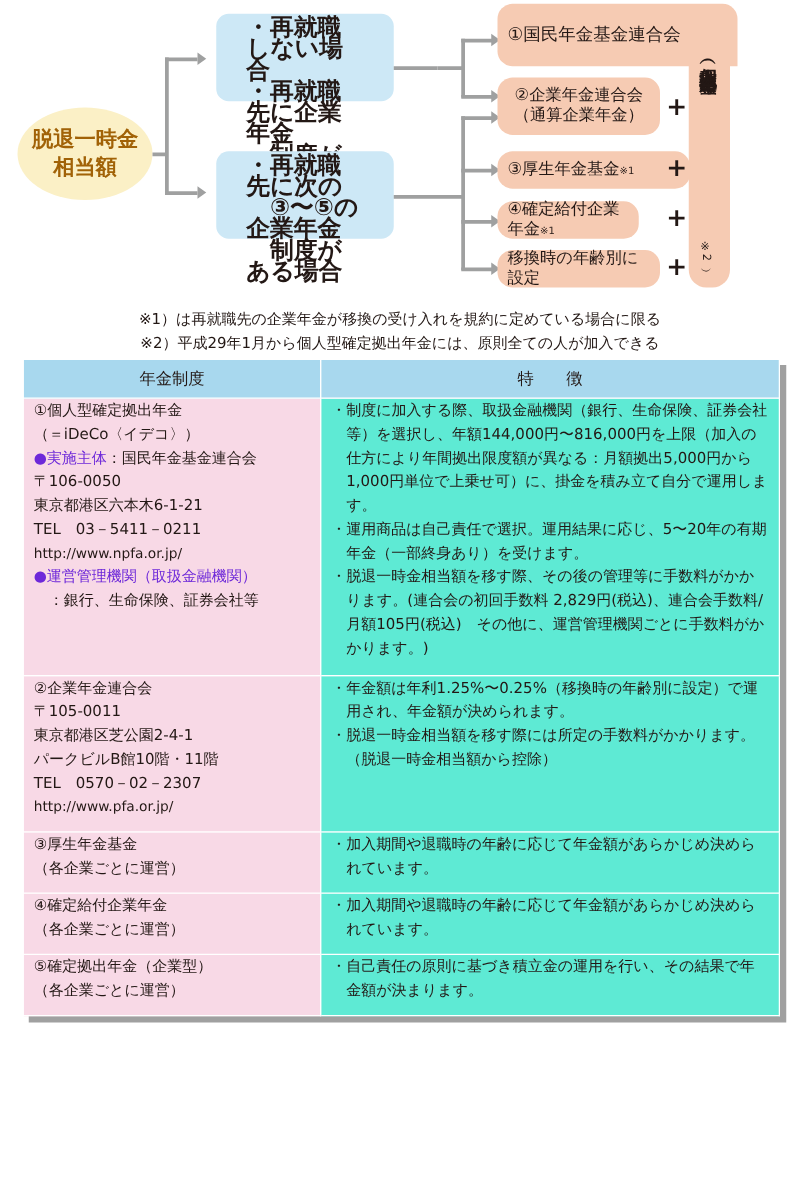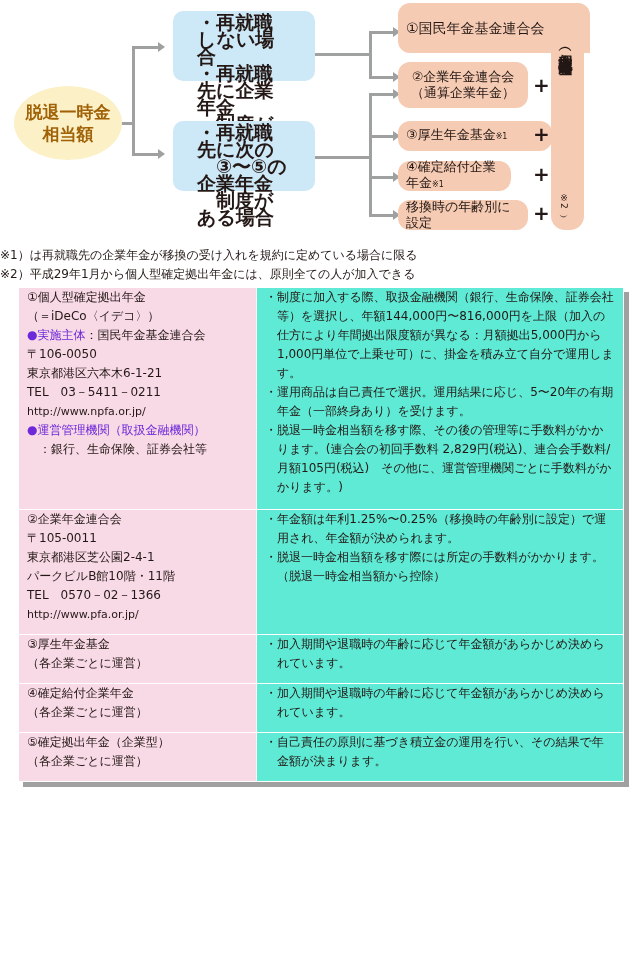--- a/index.html
+++ b/index.html
@@ -5,21 +5,21 @@
   * { box-sizing: border-box; margin: 0; padding: 0; }
   body { width: 640px; height: 960px; background: #ffffff; font-family: "DejaVu Sans", sans-serif; color: #231815; position: relative; overflow: hidden; }
   .abs { position: absolute; }
   .ellipse { left: 14px; top: 86px; width: 108px; height: 74px; border-radius: 50%; background: #fbf0c6; display: flex; flex-direction: column; align-items: center; justify-content: center; font-size: 17px; line-height: 22px; font-weight: bold; color: #a16207; }
   .blue-box { background: #cde8f6; border-radius: 10px; font-size: 19px; line-height: 17px; padding: 3px 24px; color: #231815; font-weight: bold; }
   .peach { background: #f6cbb3; border-radius: 12px; font-size: 13px; line-height: 16px; color: #231815; display: flex; flex-direction: column; justify-content: center; padding: 0 8px; }
   .plus { font-size: 20px; font-weight: bold; color: #231815; }
   .line { background: #9fa0a0; }
   .arrowhead { width: 0; height: 0; border-top: 5px solid transparent; border-bottom: 5px solid transparent; border-left: 7px solid #9fa0a0; }
   .vertical { writing-mode: vertical-rl; font-size: 14px; font-weight: bold; line-height: 16px; letter-spacing: 1px; }
-  .note { font-size: 12px; line-height: 18px; text-align: left; width: 640px; left: 0; }
+  .note { font-size: 12px; line-height: 18px; text-align: center; width: 640px; left: 0; }
   .sup { font-size: 8px; }
   table { border-collapse: collapse; }
   .tbl-wrap { left: 18px; top: 316px; width: 606px; box-shadow: 5px 5px 0 #a0a0a0; }
   .tbl { width: 100%; }
   .tbl th { background: #a8d8ee; font-weight: normal; font-size: 13px; height: 31px; border: 1px solid #ffffff; }
   .tbl td { vertical-align: top; font-size: 12px; line-height: 19px; padding: 0 8px 10px 8px; border: 1px solid #ffffff; }
   .tbl td.left { background: #f8d9e6; width: 238px; }
   .tbl td.right { background: #5eead4; }
   .blue { color: #6d28d9; }
   .li { padding-left: 12px; text-indent: -12px; }
@@ -98,20 +98,24 @@
   <span>移換時の年齢別に設定</span>
 </div>
 <div class="abs plus" style="left:533px;top:201px;">+</div>
 
 <div class="abs note" style="top:246px;">※1）は再就職先の企業年金が移換の受け入れを規約に定めている場合に限る</div>
 <div class="abs note" style="top:265px;">※2）平成29年1月から個人型確定拠出年金には、原則全ての人が加入できる</div>
 
 <div class="abs tbl-wrap" style="top:287px;">
   <table class="tbl">
     <tbody>
+        <tr>
+      <th>年金制度</th>
+      <th>特　　徴</th>
+    </tr>
     <tr>
       <td class="left" style="height:222px;">
         <div>①個人型確定拠出年金</div>
         <div>（＝iDeCo〈イデコ〉）</div>
         <div><span class="blue">●実施主体</span><span>：国民年金基金連合会</span></div>
         <div>〒106-0050</div>
         <div>東京都港区六本木6-1-21</div>
         <div>TEL　03－5411－0211</div>
         <div style="font-size:11px;">http://www.npfa.or.jp/</div>
         <div class="blue">●運営管理機関（取扱金融機関）</div>
@@ -122,21 +126,21 @@
         <div class="li">・運用商品は自己責任で選択。運用結果に応じ、5〜20年の有期年金（一部終身あり）を受けます。</div>
         <div class="li">・脱退一時金相当額を移す際、その後の管理等に手数料がかかります。(連合会の初回手数料 2,829円(税込)、連合会手数料/月額105円(税込)　その他に、運営管理機関ごとに手数料がかかります。)</div>
       </td>
     </tr>
     <tr>
       <td class="left">
         <div>②企業年金連合会</div>
         <div>〒105-0011</div>
         <div>東京都港区芝公園2-4-1</div>
         <div>パークビルB館10階・11階</div>
-        <div>TEL　0570－02－1366</div>
+        <div>TEL　0570－02－2307</div>
         <div style="font-size:11px;">http://www.pfa.or.jp/</div>
       </td>
       <td class="right">
         <div class="li">・年金額は年利1.25%〜0.25%（移換時の年齢別に設定）で運用され、年金額が決められます。</div>
         <div class="li">・脱退一時金相当額を移す際には所定の手数料がかかります。（脱退一時金相当額から控除）</div>
       </td>
     </tr>
     <tr>
       <td class="left">
         <div>③厚生年金基金</div>

